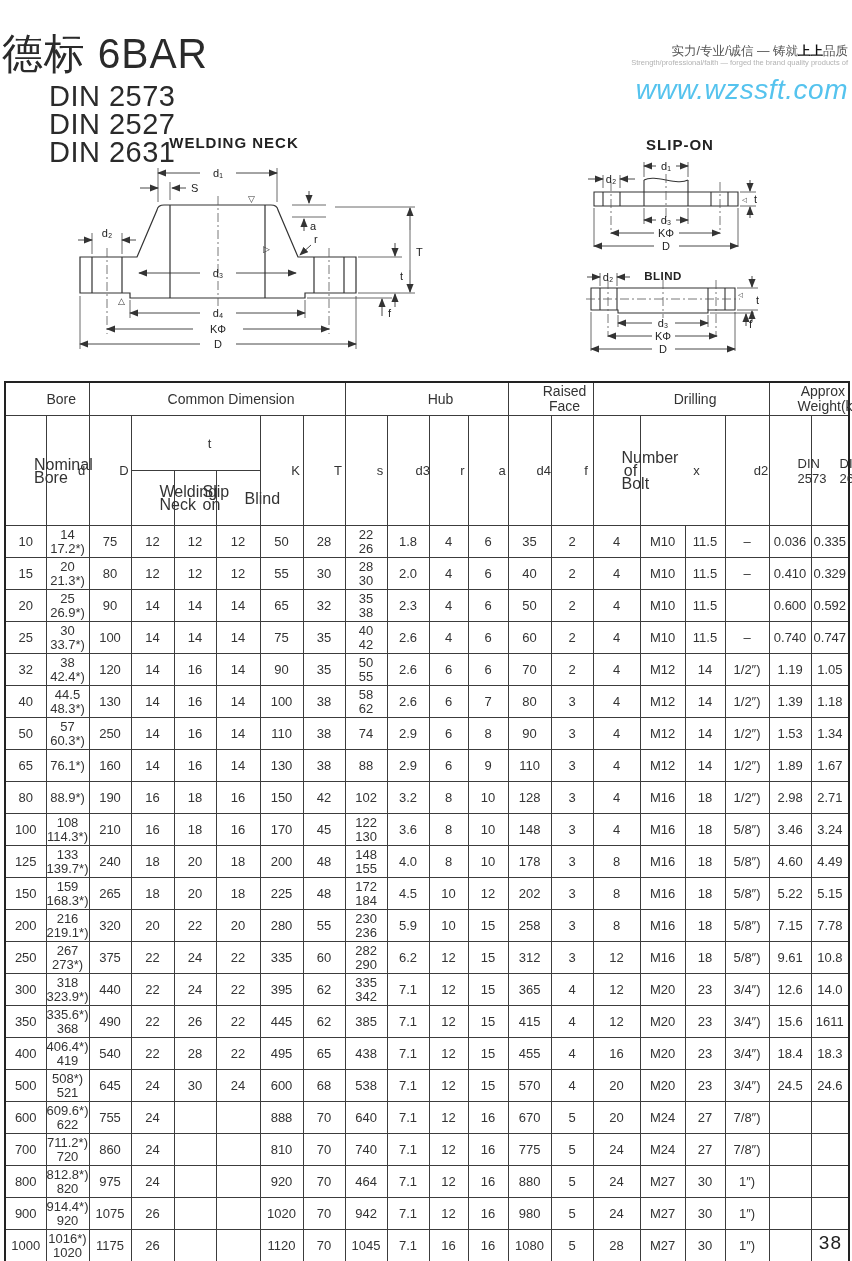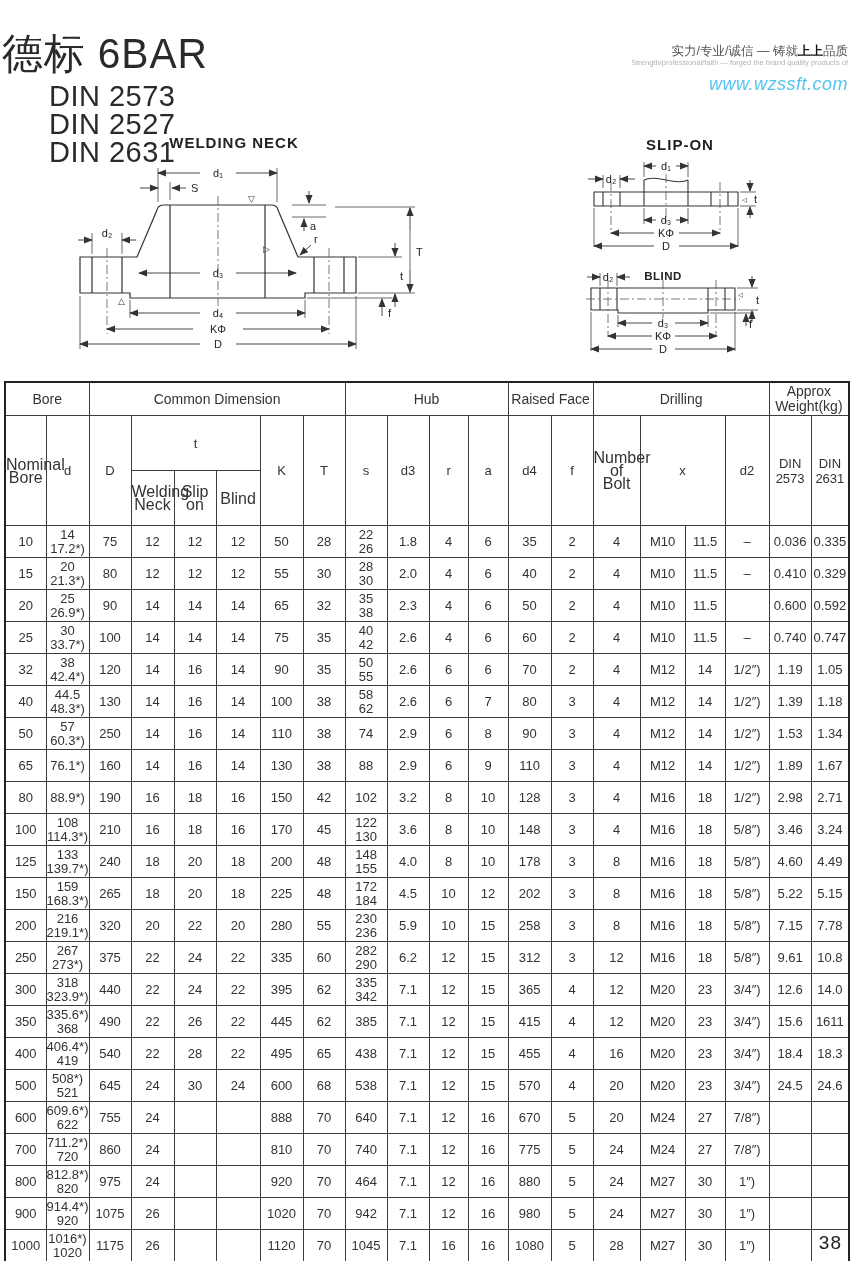--- a/index.html
+++ b/index.html
@@ -3,40 +3,40 @@
 <meta charset="utf-8">
 <style>
   html,body{margin:0;padding:0;background:#fff;}
   .page{position:relative;width:852px;height:1261px;background:#fff;overflow:hidden;
         font-family:"Liberation Sans",sans-serif;color:#222;}
   
   .brandbar{position:absolute;top:2px;right:4px;text-align:right;line-height:1.15;margin-top:42px;}
   .brand-cn{font-size:12.5px;color:#555;}
   .brand-cn b{color:#111;}
   .brand-en{font-size:7.5px;color:#b3b3b3;margin-top:1px;}
-  .website{font-size:18px;font-style:italic;color:#55c3ee;margin-top:6px;letter-spacing:.5px;}
+  .website{font-size:28px;font-style:italic;color:#55c3ee;margin-top:6px;letter-spacing:.5px;}
   
   .titleblock{position:absolute;left:2px;top:26px;display:flex;align-items:center;flex-direction:column;}
   .title-cn{font-size:42px;letter-spacing:1px;color:#2a2a2a;transform:scaleX(.97);transform-origin:left;}
   .standards{margin-left:8px;font-size:29px;line-height:28px;color:#2a2a2a;letter-spacing:.5px;}
   
   .drawing{position:absolute;}
   svg text{font-family:"Liberation Sans",sans-serif;fill:#222;}
   .dwg-title{font-size:15px;font-weight:bold;letter-spacing:1px;}
   .dwg-title-sm{font-size:11.5px;font-weight:bold;letter-spacing:.5px;}
   .dim{font-size:11px;}
   .mark{font-size:9px;fill:#333;}
   .mark-sm{font-size:6.5px;fill:#333;}
   
   .tablewrap{position:absolute;left:4px;top:381px;}
   table{border-collapse:collapse;table-layout:fixed;width:844px;background:#fff;}
   th,td{border:1px solid #3c3c3c;text-align:center;vertical-align:middle;
         white-space:pre-line;padding:0;color:#333;}
   table{border:2px solid #222;}
-  thead th{font-weight:normal;color:#333;}
+  thead th{font-weight:normal;color:#333;padding-left:28px;}
   .grp{font-size:14px;height:32px;line-height:15px;}
   .hdr{font-size:13px;}
   .hdr-sm{font-size:16px;line-height:13px;}
   .row-t{height:55px;}
   .row-sub th{height:54px;}
   tbody td{font-size:13px;line-height:13.5px;height:29px;padding:1px 0;}
   
   .pagenum{position:absolute;right:10px;top:1232px;font-size:19px;color:#222;letter-spacing:1px;}
 </style>
 </head>

